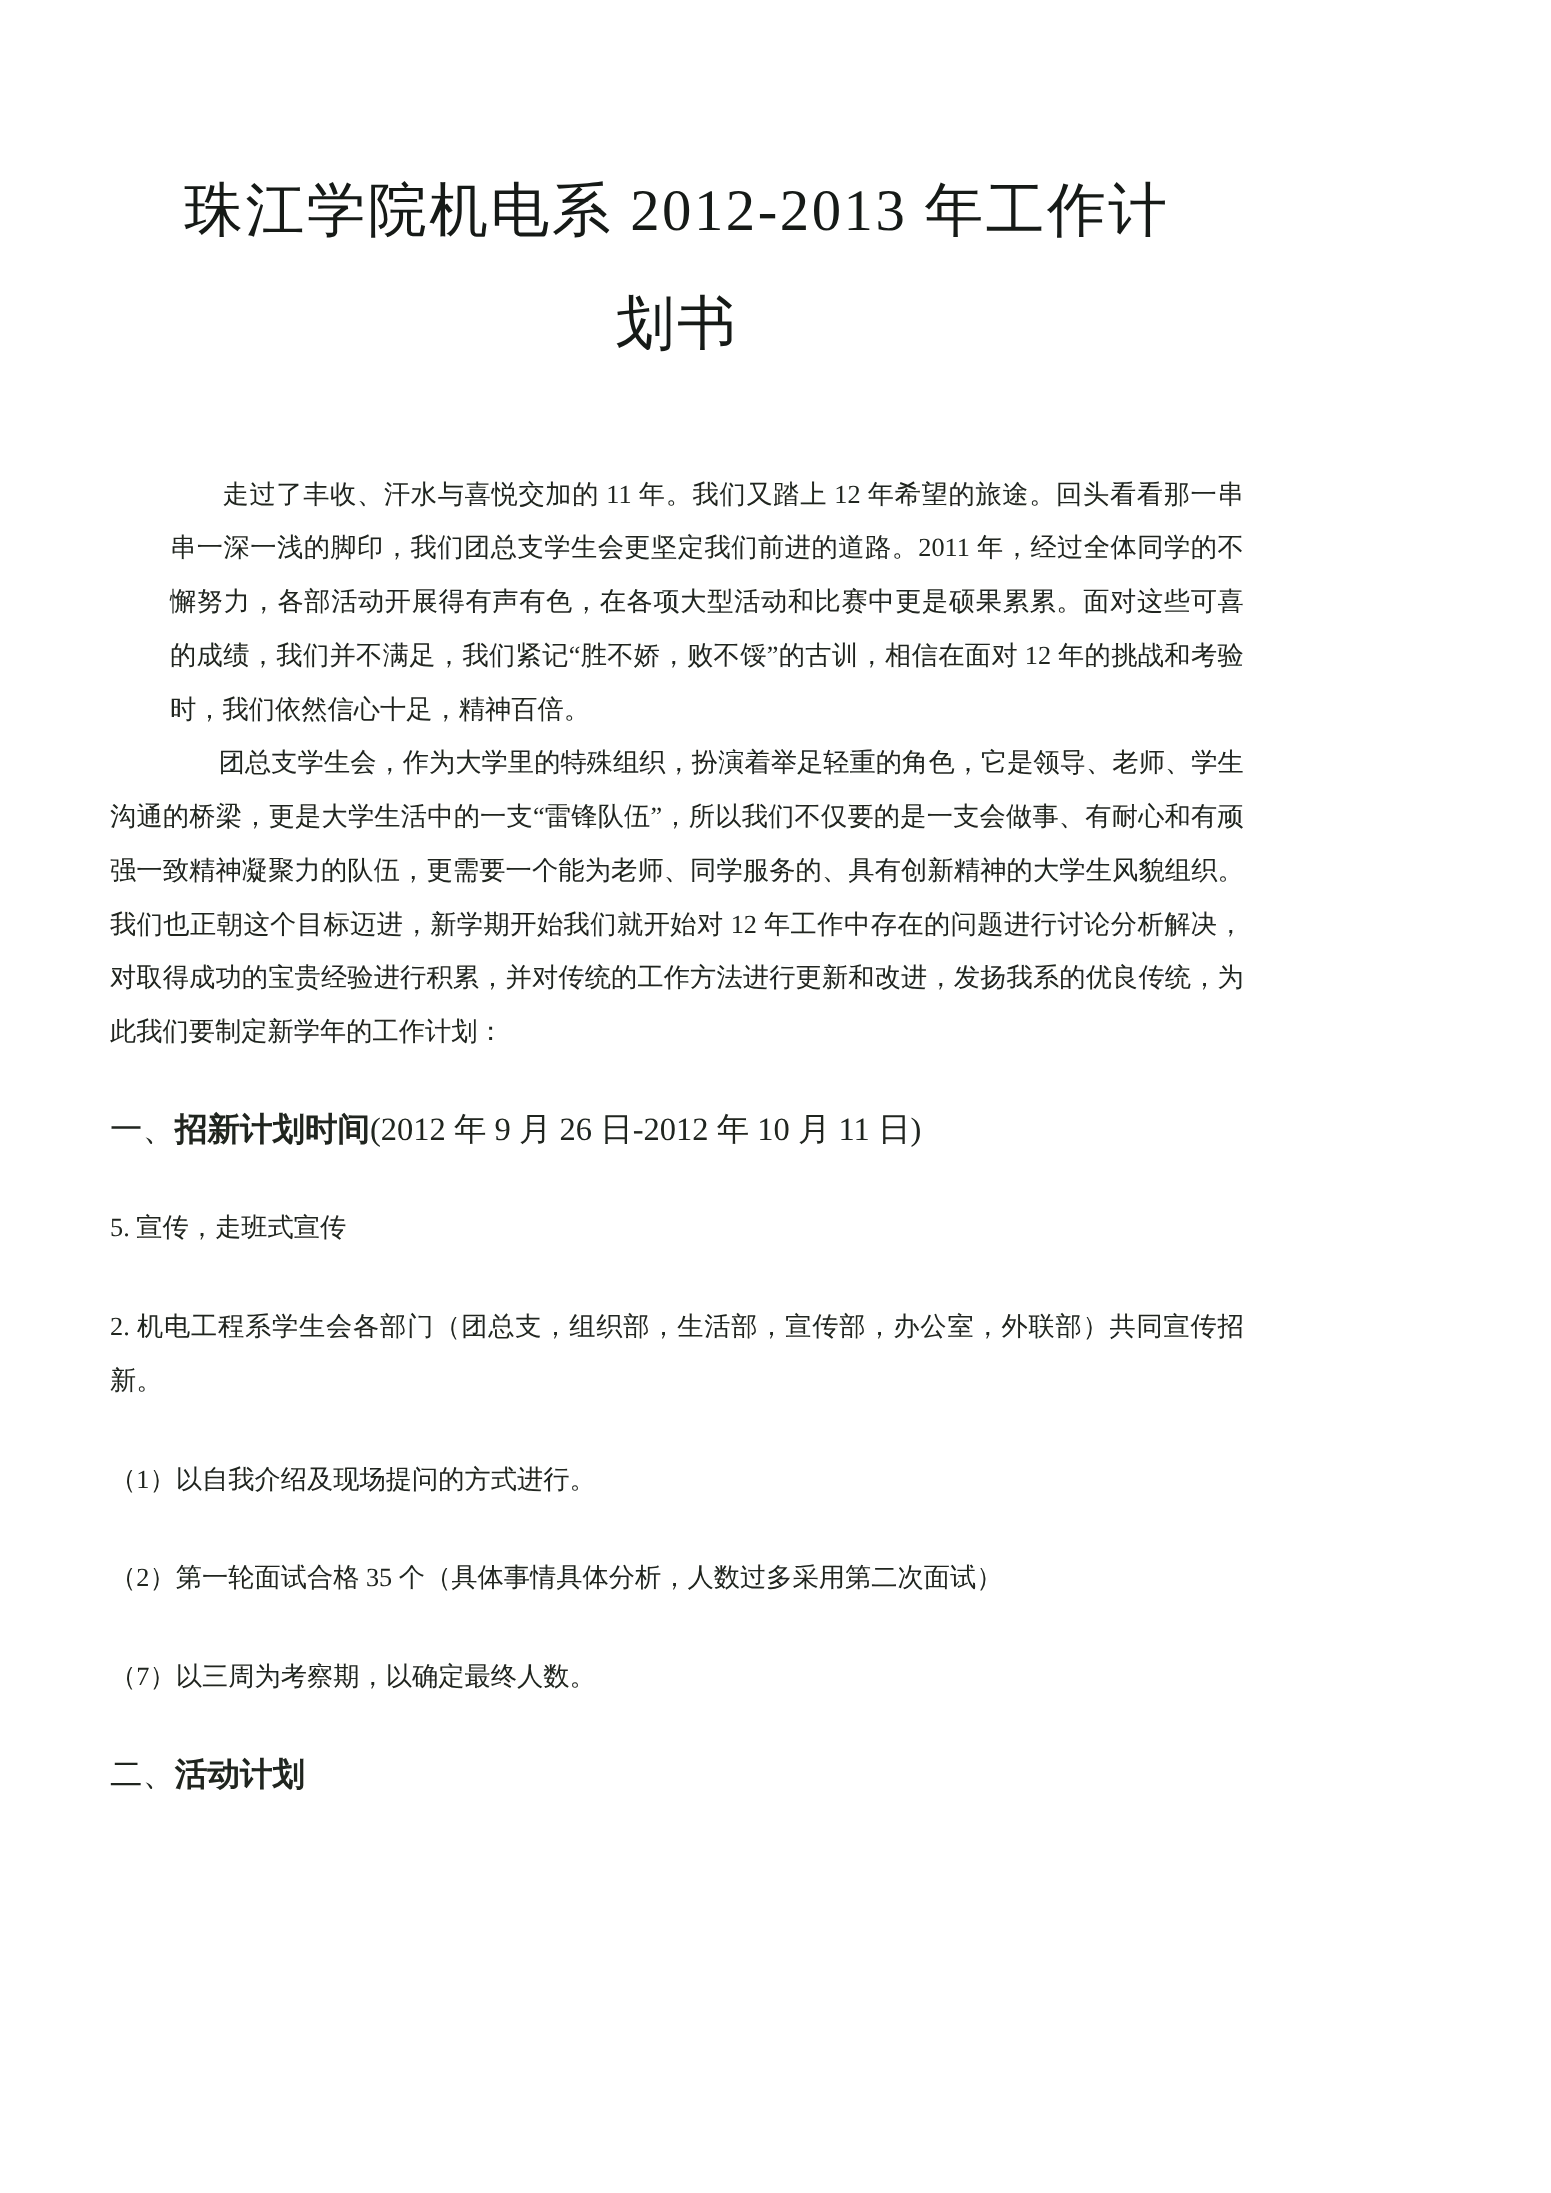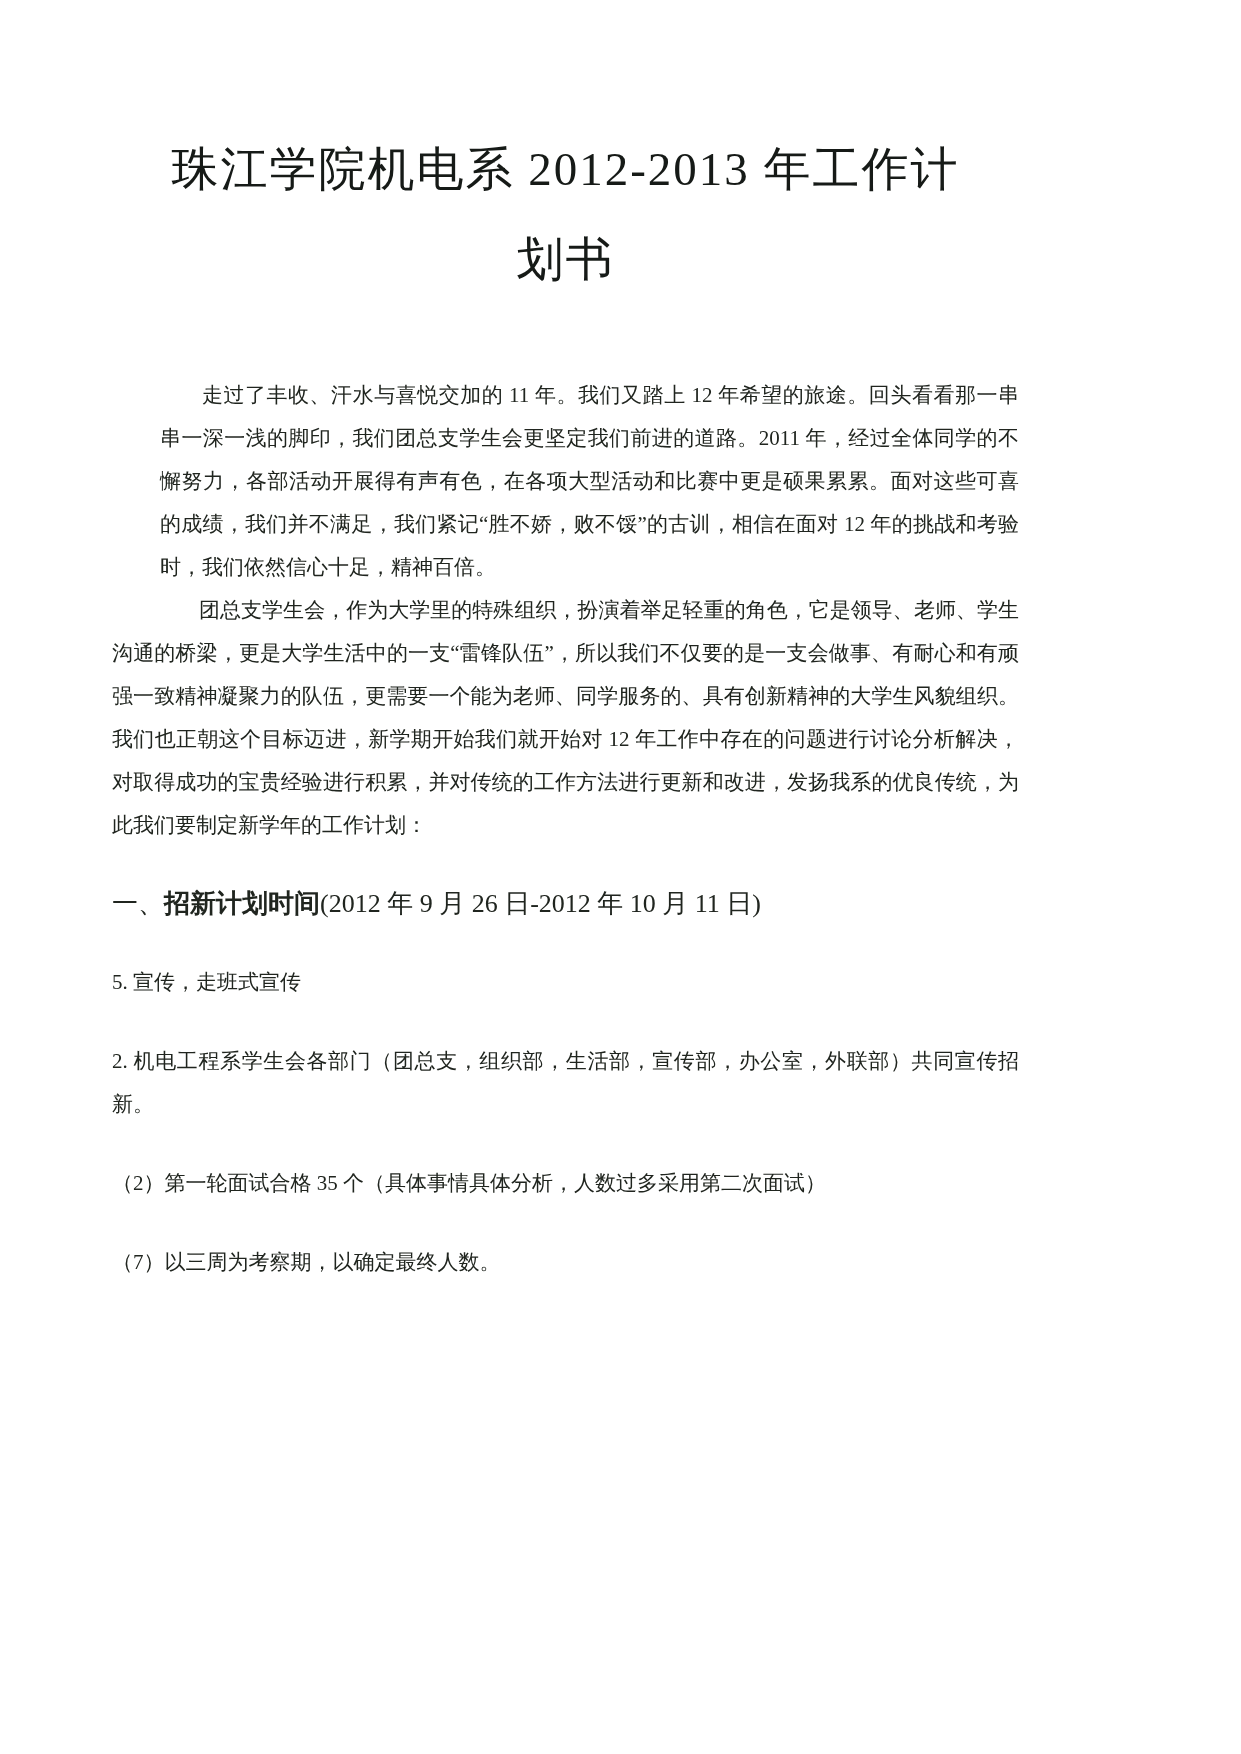--- a/index.html
+++ b/index.html
@@ -11,21 +11,21 @@
     width: 1241px;
     height: 1754px;
     position: relative;
     font-family: "Liberation Serif", "DejaVu Serif", serif;
     color: #1f2320;
     overflow: hidden;
   }
   .page {
     width: 907px;
     margin: 0;
-    padding: 124px 166px 0 112px;
+    padding: 124px 166px 0 88px;
   }
   .doc-title {
     text-align: center;
     font-size: 47px;
     line-height: 90px;
     font-weight: 400;
     letter-spacing: 2px;
     color: #161a17;
   }
   .doc-body {
@@ -70,20 +70,22 @@
 
     <p class="para indent-4">团总支学生会，作为大学里的特殊组织，扮演着举足轻重的角色，它是领导、老师、学生沟通的桥梁，更是大学生活中的一支“雷锋队伍”，所以我们不仅要的是一支会做事、有耐心和有顽强一致精神凝聚力的队伍，更需要一个能为老师、同学服务的、具有创新精神的大学生风貌组织。我们也正朝这个目标迈进，新学期开始我们就开始对 12 年工作中存在的问题进行讨论分析解决，对取得成功的宝贵经验进行积累，并对传统的工作方法进行更新和改进，发扬我系的优良传统，为此我们要制定新学年的工作计划：</p>
 
     <p class="section-heading"><span>一、</span><span class="hd-bold">招新计划时间</span><span>(2012 年 9 月 26 日-2012 年 10 月 11 日)</span></p>
 
     <p class="list-item">5. 宣传，走班式宣传</p>
 
     <p class="list-item">2. 机电工程系学生会各部门（团总支，组织部，生活部，宣传部，办公室，外联部）共同宣传招新。</p>
 
 
+    <p class="list-item">（1）以自我介绍及现场提问的方式进行。</p>
 
     <p class="list-item">（2）第一轮面试合格 35 个（具体事情具体分析，人数过多采用第二次面试）</p>
 
     <p class="list-item">（7）以三周为考察期，以确定最终人数。</p>
 
+    <p class="section-heading"><span>二、</span><span class="hd-bold">活动计划</span></p>
 
   </div>
 </div>
 
 </body></html>

